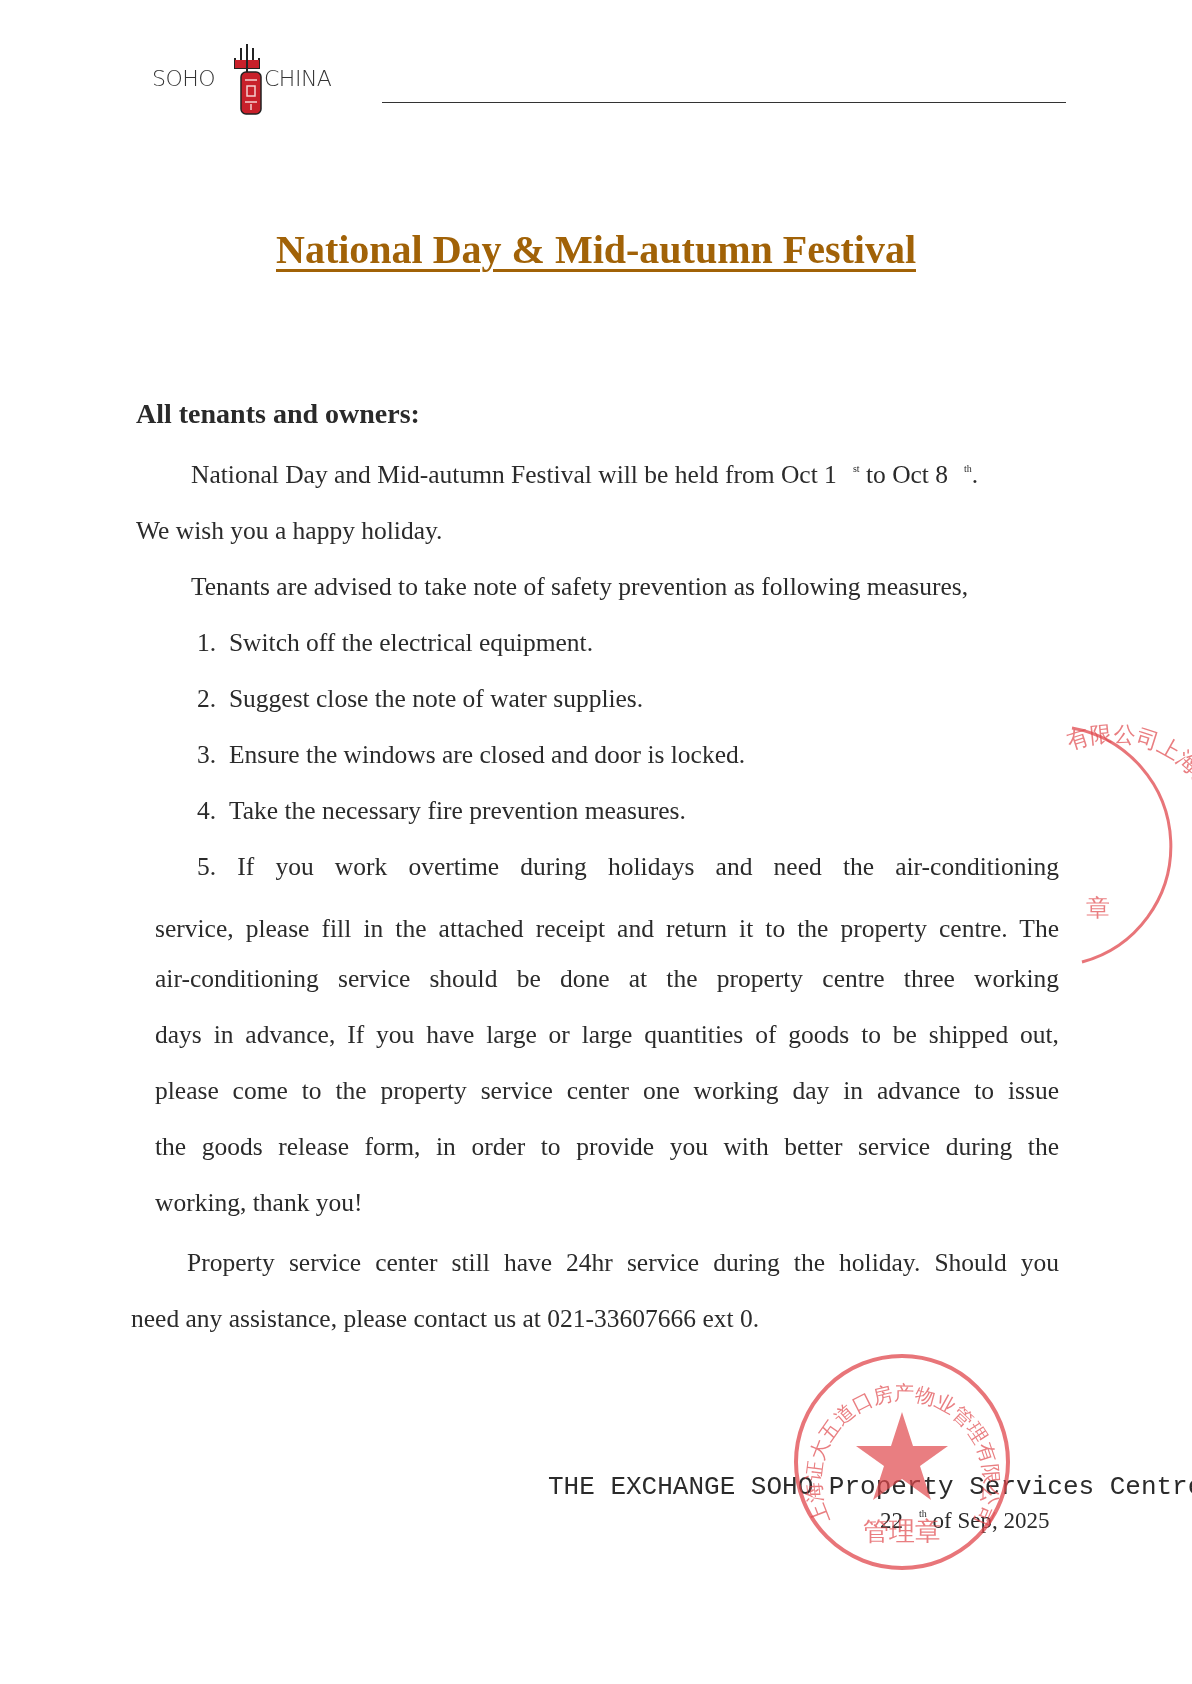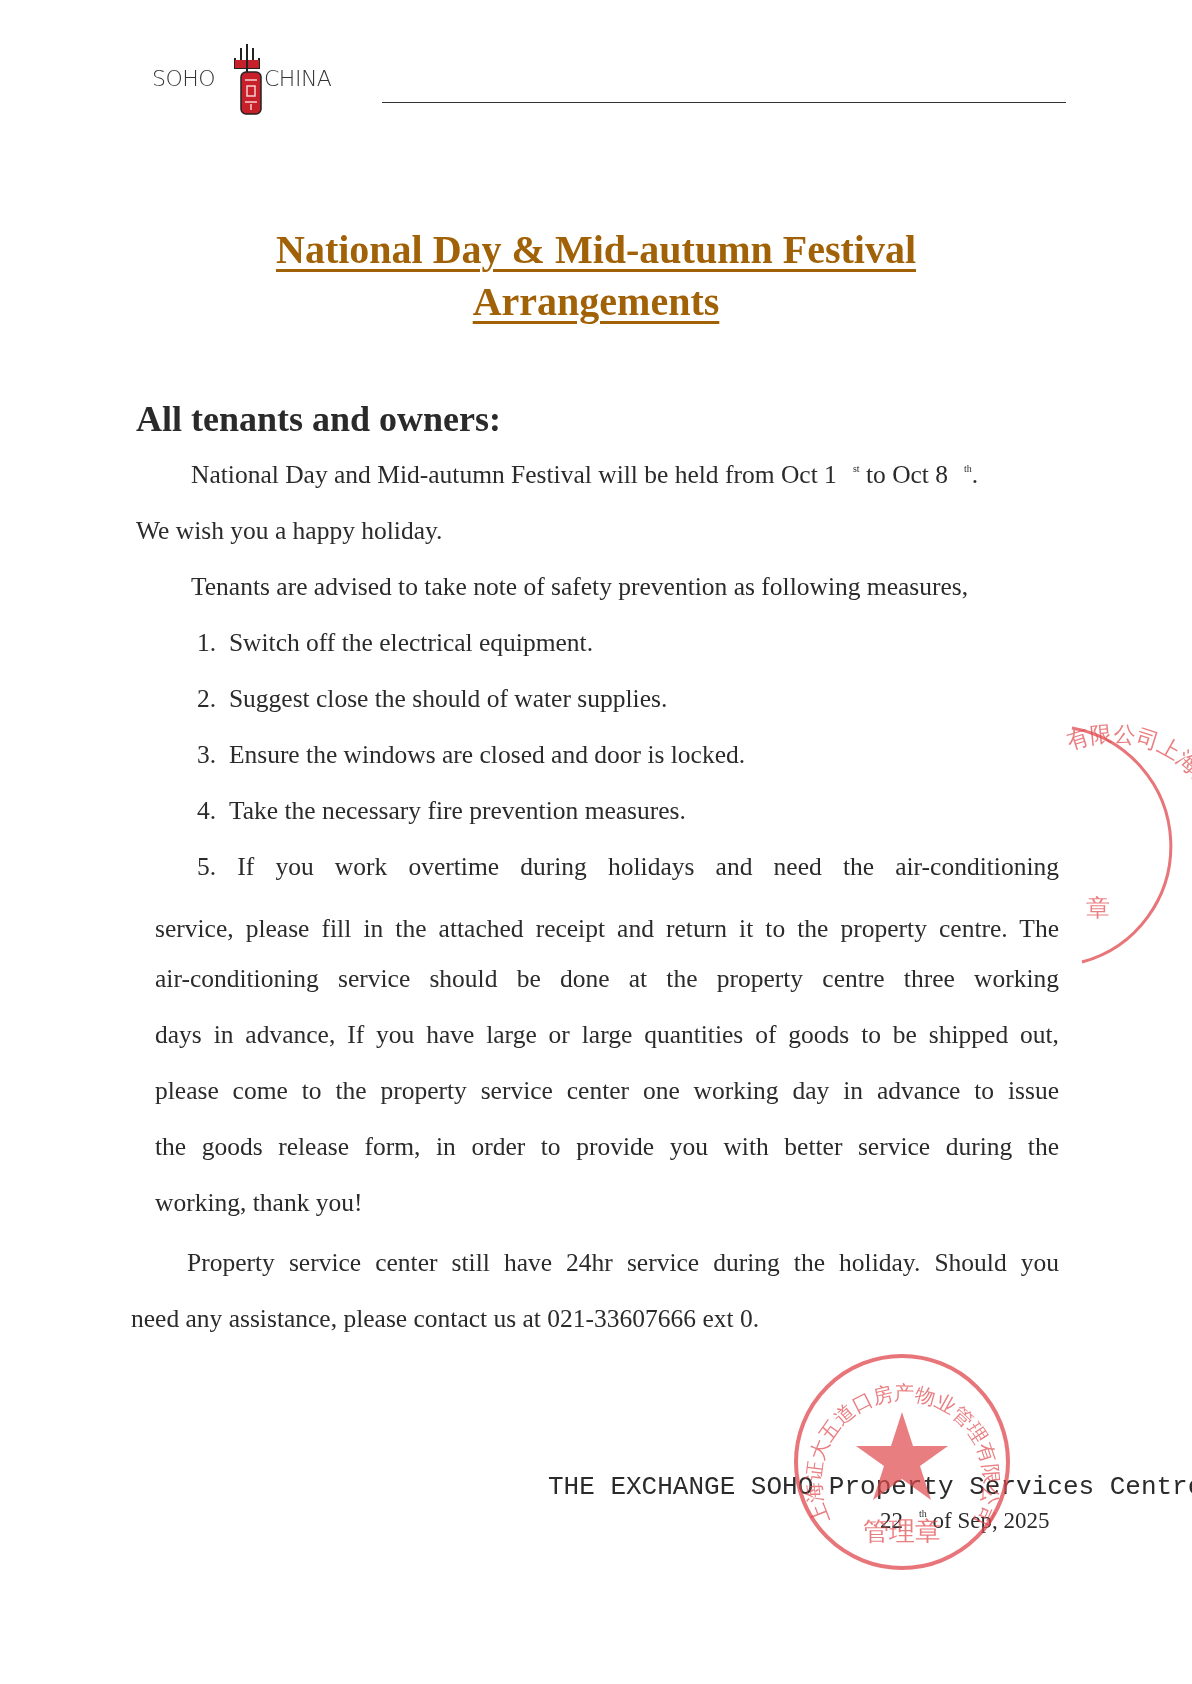--- a/index.html
+++ b/index.html
@@ -14,21 +14,21 @@
   .logo-soho { left: 0; }
   .logo-china { left: 112px; }
   .logo-mark { position: absolute; left: 79px; top: 0; width: 32px; height: 72px; }
   .header-rule { left: 382px; top: 102px; width: 684px; height: 0; border-top: 1.5px solid #333; }
 
   
   .title { left: 0; width: 1192px; top: 224px; text-align: center;
            font-weight: bold; font-size: 40px; line-height: 52px; color: #a16207; }
   .title span { text-decoration: underline; text-decoration-thickness: 3px; text-underline-offset: 6px; }
 
-  .salutation { left: 136px; top: 398px; font-weight: bold; font-size: 36px; color: #2a2a2a; }
+  .salutation { left: 136px; top: 398px; font-weight: bold; font-size: 28px; color: #2a2a2a; }
 
   .line { position: absolute; font-size: 25.5px; white-space: nowrap; color: #2b2b2b; }
   .justify { text-align: justify; text-align-last: justify; white-space: normal; }
   sup { font-size: 10px; vertical-align: 11px; line-height: 0; margin-left: 16px; }
 
   .sig { position: absolute; font-family: "Liberation Mono", monospace; font-size: 26px; color: #2b2b2b; white-space: nowrap; }
   .date { position: absolute; font-size: 23px; color: #2b2b2b; white-space: nowrap; }
 
   .stamp { position: absolute; pointer-events: none; }
 </style>
@@ -43,37 +43,36 @@
     <line x1="16" y1="0" x2="16" y2="48" stroke="#222" stroke-width="2"></line>
     <rect x="10" y="28" width="20" height="42" rx="5" fill="#c8202a" stroke="#222" stroke-width="1.5"></rect>
     <path d="M14 36 H26 M16 42 H24 V52 H16 Z M14 58 L26 58 M20 60 V66" stroke="#f3d0d0" stroke-width="1.5" fill="none"></path>
   </svg>
   <span class="logo-text logo-china">CHINA</span>
 </div>
 <div class="abs header-rule"></div>
 
 <div class="abs title">
   <div><span>National Day &amp; Mid-autumn Festival</span></div>
-  <div><span>Arrangements</span></div>
 </div>
 
 <div class="abs salutation">All tenants and owners:</div>
 
 <div class="line" style="left:191px; top:460px;">
   <span>National Day and Mid-autumn Festival will be held from Oct 1</span><sup>st</sup><span> to Oct 8</span><sup>th</sup><span>.</span>
 </div>
 <div class="line" style="left:136px; top:516px;">We wish you a happy holiday.</div>
 
 <div class="line" style="left:191px; top:572px;">Tenants are advised to take note of safety prevention as following measures,</div>
 
 <div class="line" style="left:197px; top:628px;text-align:center;">
   <span>1.</span>&nbsp;&nbsp;<span>Switch off the electrical equipment.</span>
 </div>
 <div class="line" style="left:197px; top:684px;">
-  <span>2.</span>&nbsp;&nbsp;<span>Suggest close the should of water supplies.</span>
+  <span>2.</span>&nbsp;&nbsp;<span>Suggest close the note of water supplies.</span>
 </div>
 <div class="line" style="left:197px; top:740px;">
   <span>3.</span>&nbsp;&nbsp;<span>Ensure the windows are closed and door is locked.</span>
 </div>
 <div class="line" style="left:197px; top:796px;">
   <span>4.</span>&nbsp;&nbsp;<span>Take the necessary fire prevention measures.</span>
 </div>
 
 <div>
   <div class="line justify" style="left:197px; top:852px; width:862px;">

